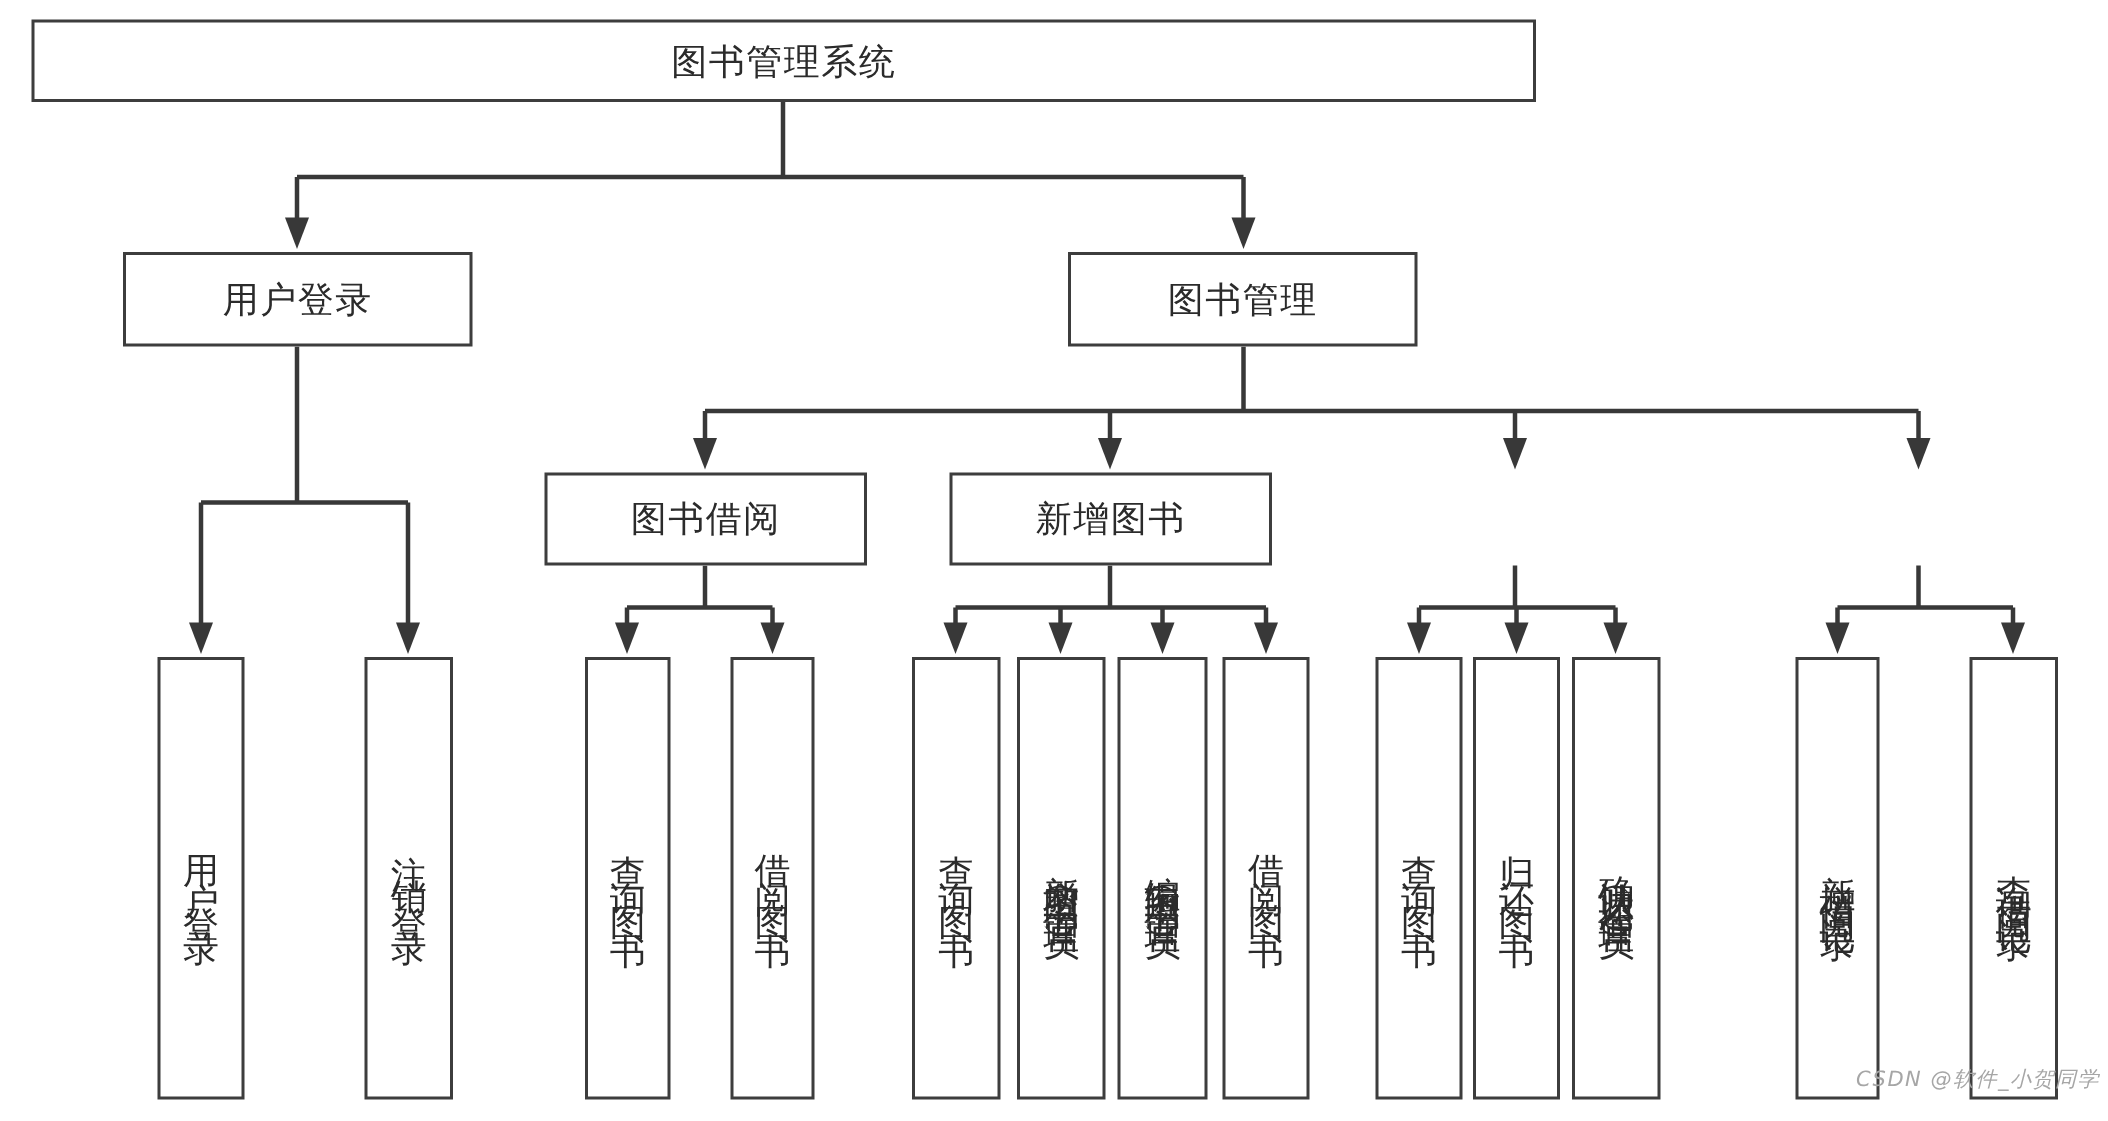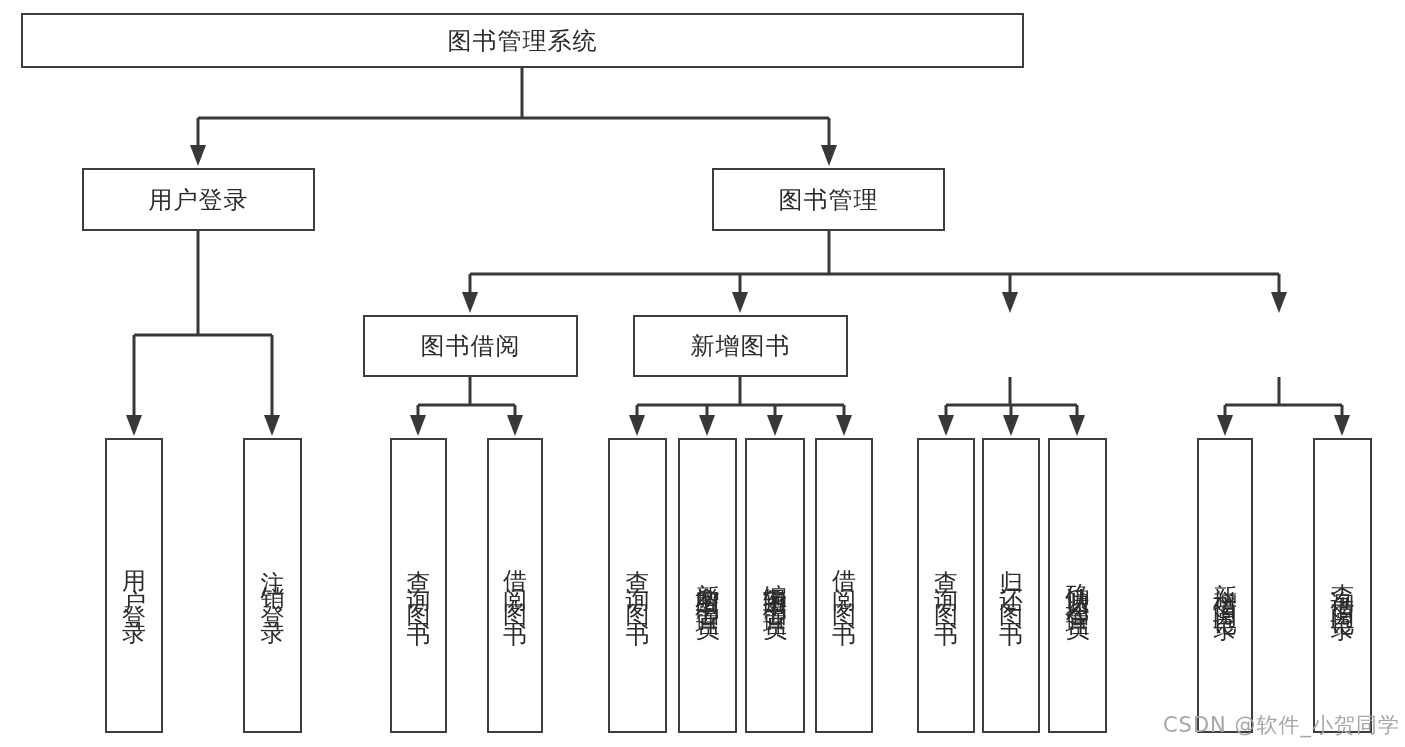--- a/index.html
+++ b/index.html
@@ -22,22 +22,23 @@
     display:flex; align-items:center; justify-content:center;
     font-size:24px; text-align:center;
   }
   .node.h span{letter-spacing:1px; white-space:nowrap;}
   .vt{writing-mode:vertical-rl; text-orientation:mixed; line-height:1;}
   .vt.s{letter-spacing:.72em;}
   .vt.m{letter-spacing:.30em;}
   .vt.l{letter-spacing:.20em;}
   .watermark{
     position:absolute; right:5px; top:711px;
-    color:var(--watermark); font-size:21px; letter-spacing:1px;
+    color:var(--watermark); font-size:14px; letter-spacing:1px;
     white-space:nowrap;
+    font-style:italic;
   }
 </style>
 </head>
 <body>
 
 <div id="canvas">
 
   <svg class="connectors" width="1405" height="747" viewBox="0 0 1405 747">
     <path d="M522 68 V118 M198 118 H829 M198 118 V150 M829 118 V150"></path>
     <path d="M198 231 V335 M134 335 H272 M134 335 V420 M272 335 V420"></path>

